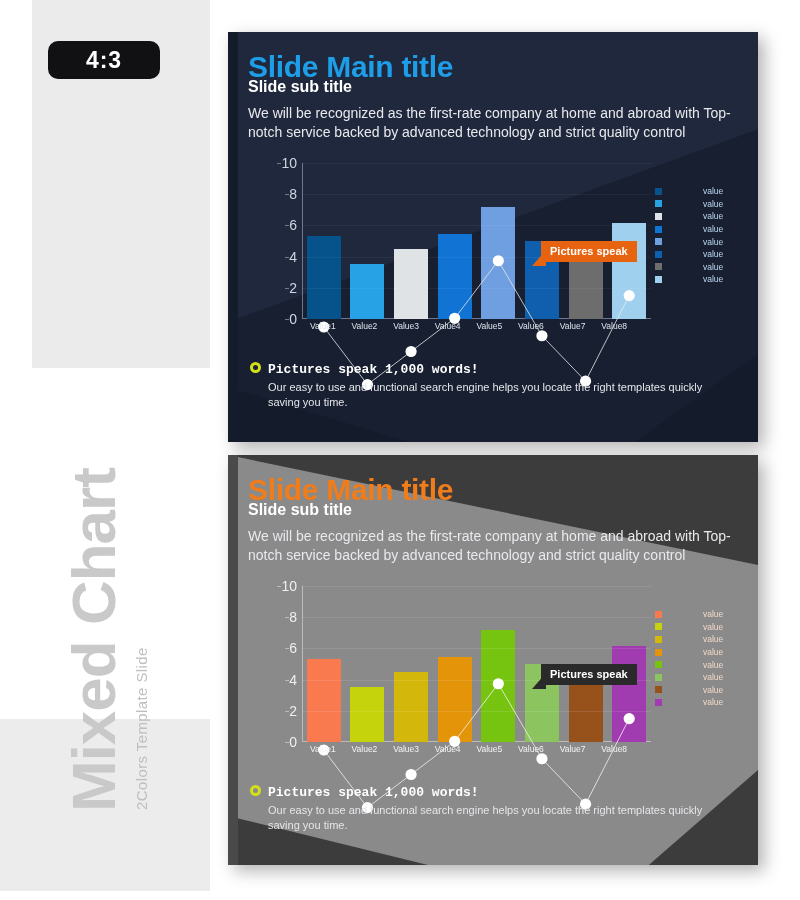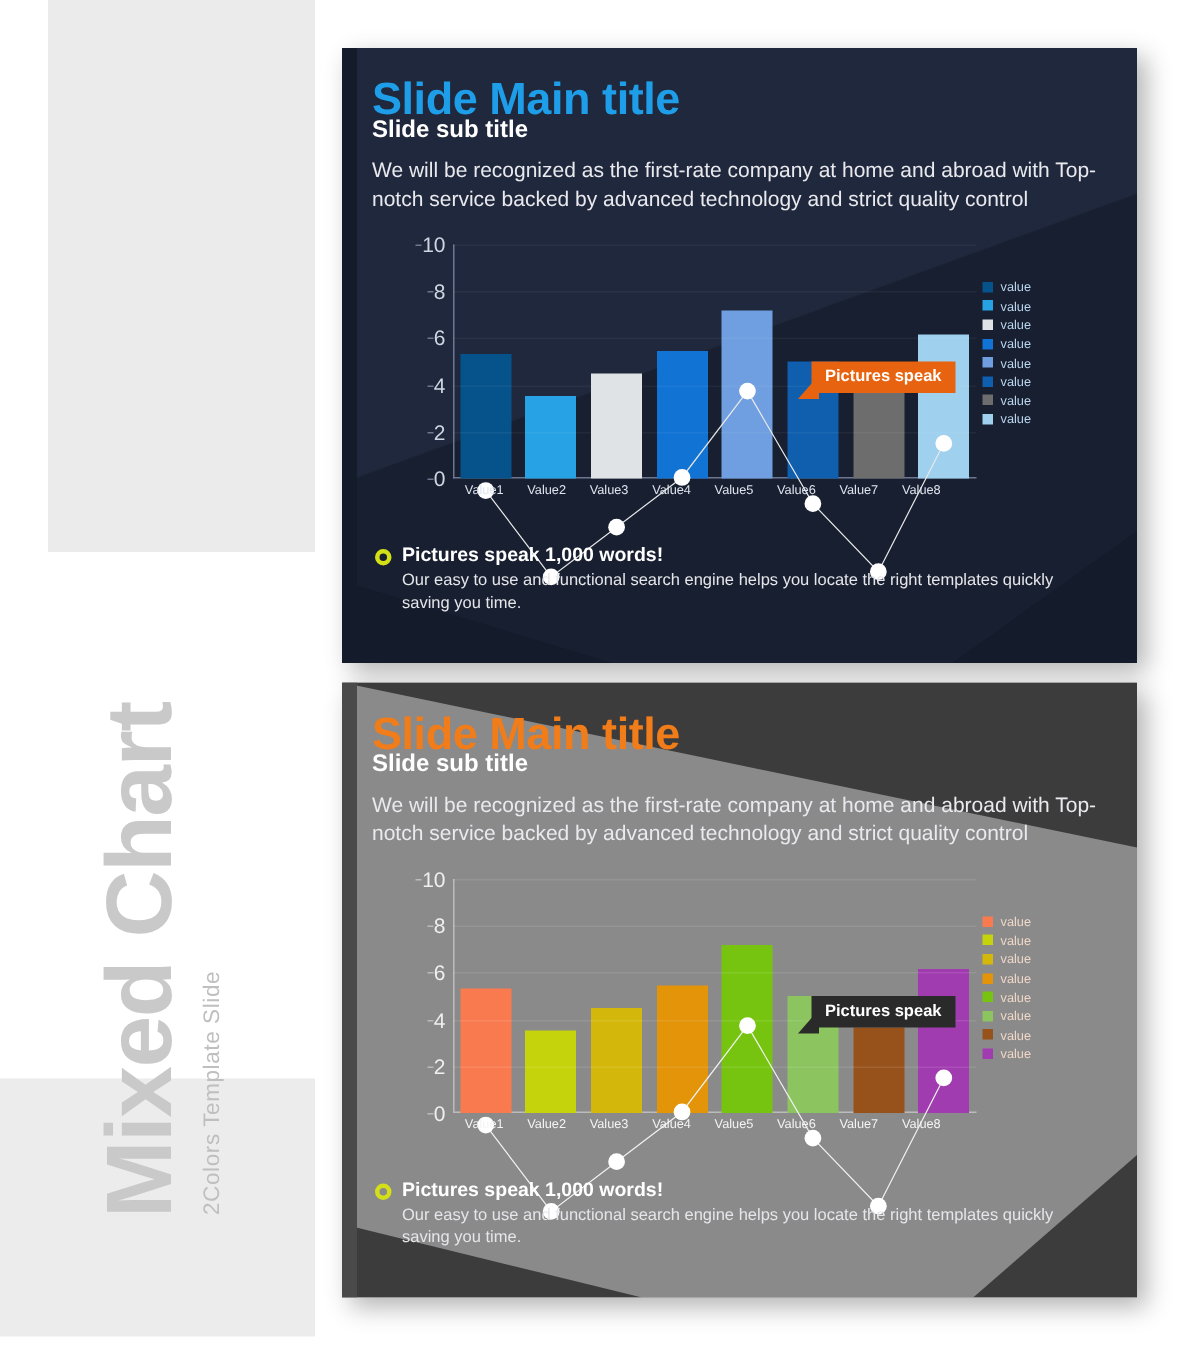--- a/index.html
+++ b/index.html
@@ -106,40 +106,41 @@
   .tooltip { position:absolute; padding:4px 9px 5px; font-size:11px; font-weight:bold; color:#ffffff; white-space:nowrap; }
   #slide-dark .tooltip { background:#e8630f; left:277px; top:84px; }
   #slide-gray .tooltip { background:#2a2a2a; left:277px; top:84px; }
   .tooltip:after { content:""; position:absolute; left:-9px; bottom:-4px; width:0;height:0;
       border-style:solid; border-width:0 0 16px 14px; border-color:transparent; }
   #slide-dark .tooltip:after { border-bottom-color:#e8630f; }
   #slide-gray .tooltip:after { border-bottom-color:#2a2a2a; }
 
   
   .legend { position:absolute; right:0px; top:28px; width:74px; }
-  .leg-row { display:flex; align-items:center; height:12.6px; }
+  .leg-row { display:flex; align-items:center; height:12.6px;gap:36px; }
   .leg-sw { width:7px; height:7px; margin-right:5px; flex:none; }
   .leg-tx { font-size:8.5px; }
   #slide-dark .leg-tx { color:#bcd7f0; }
   #slide-gray .leg-tx { color:#f0d8c8; }
 
   
   .foot { position:absolute; left:22px; top:330px; width:470px; }
-  .foot-h { display:flex; align-items:flex-end; gap:7px; font-size:13px; font-weight:bold; color:#ffffff; }
+  .foot-h { display:flex; align-items:flex-start; gap:7px; font-size:13px; font-weight:bold; color:#ffffff;font-family:Liberation Mono, monospace; }
   .ring { width:11px; height:11px; border-radius:50%; border:3px solid #d4e017; flex:none; }
   .foot-p { margin-top:3px; margin-left:18px; font-size:11px; line-height:1.4; color:#e6e6ea; }
 </style>
 </head>
 <body>
 
 <div class="stage">
 
   <div class="panel-tl"></div>
   <div class="panel-bl"></div>
 
+  <div class="badge43">4:3</div>
 
   <div class="vcap">
     <div class="vcap-title">Mixed Chart</div>
     <div class="vcap-sub">2Colors Template Slide</div>
   </div>
 
   <div class="slide" id="slide-dark">
     <div class="deco d1"></div>
     <div class="deco d2"></div>
     <div class="deco d3"></div>

